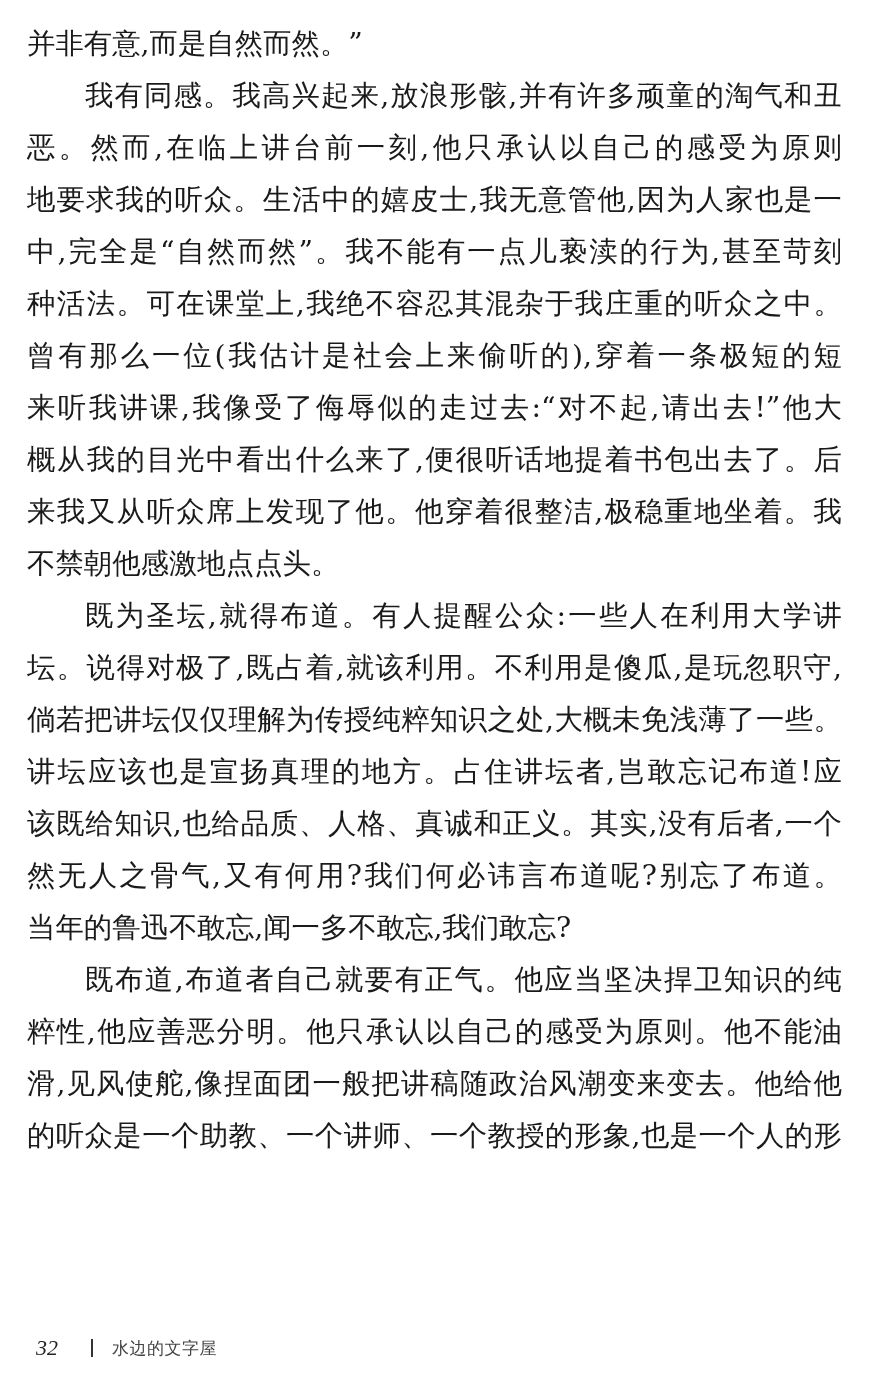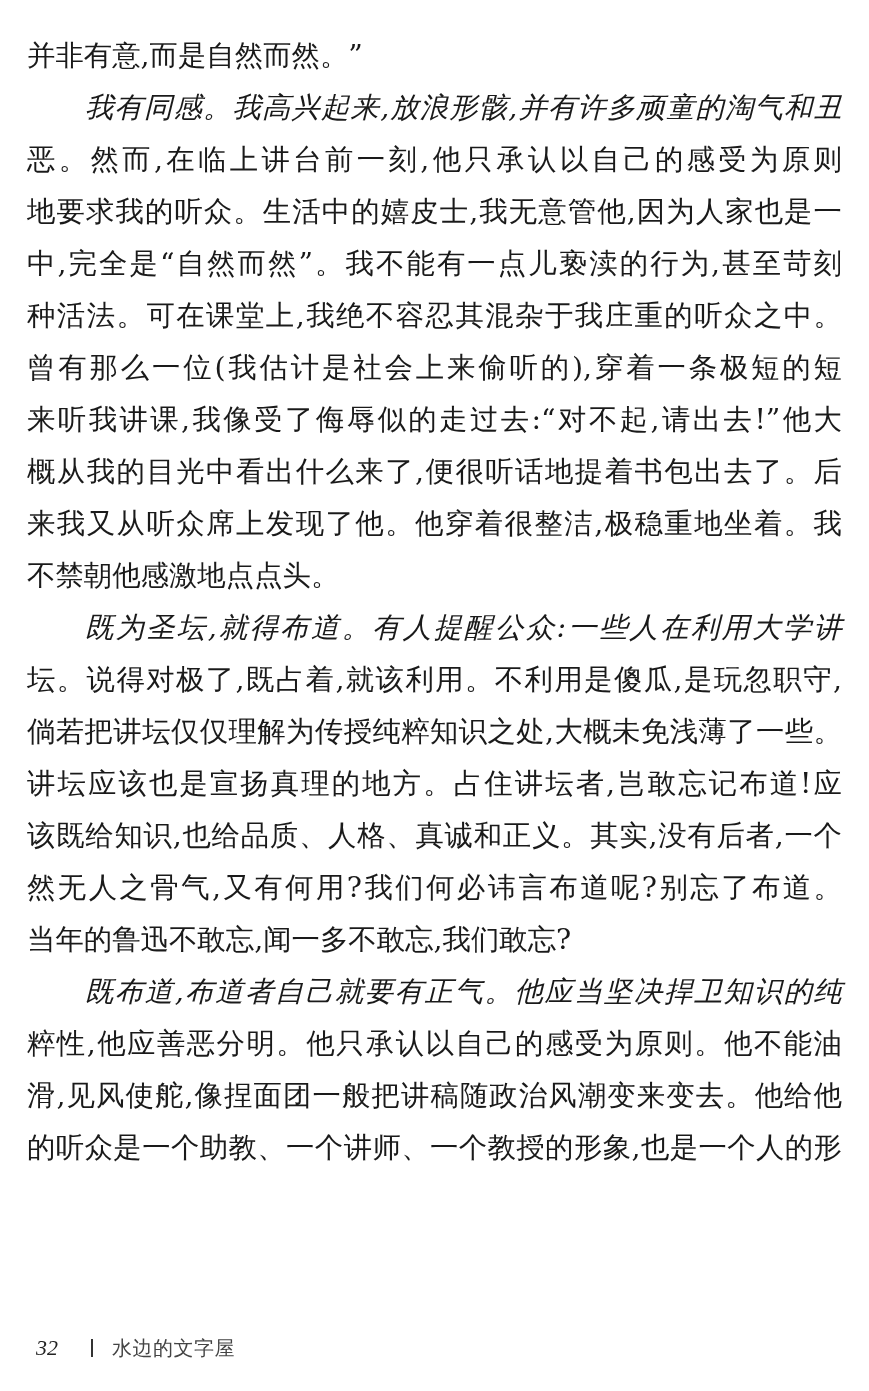--- a/index.html
+++ b/index.html
@@ -11,36 +11,35 @@
       width: 869px;
       height: 1391px;
       position: relative;
       overflow: hidden;
       color: #1a1a1a;
       font-family: "DejaVu Serif", "Liberation Serif", serif;
     }
     .page-body {
       position: absolute;
       left: 27px;
-      top: 30px;
+      top: 18px;
       width: 815px;
     }
     .line {
       display: block;
       height: 52px;
       line-height: 52px;
       font-size: 28.4px;
       white-space: nowrap;
       text-align: justify;
       text-align-last: justify;
       letter-spacing: 0;
     }
     .line.indent {
       padding-left: 58px;
-      font-style: italic;
     }
     .line.last {
       text-align-last: left;
     }
     .footer {
       position: absolute;
       left: 36px;
       top: 1332px;
       height: 32px;
       display: flex;
@@ -56,21 +55,21 @@
     .separator {
       display: inline-block;
       width: 2px;
       height: 18px;
       background: #333333;
       margin-right: 19px;
       margin-left: 5px;
     }
     .book-title {
       font-family: "DejaVu Sans", "Liberation Sans", sans-serif;
-      font-size: 20px;
+      font-size: 17px;
       color: #444444;
       letter-spacing: 0.5px;
     }
   </style>
 </head>
 <body>
 
 <div class="page-body">
   <span class="line last">并非有意,而是自然而然。”</span>
   <span class="line indent">我有同感。我高兴起来,放浪形骸,并有许多顽童的淘气和丑</span>

